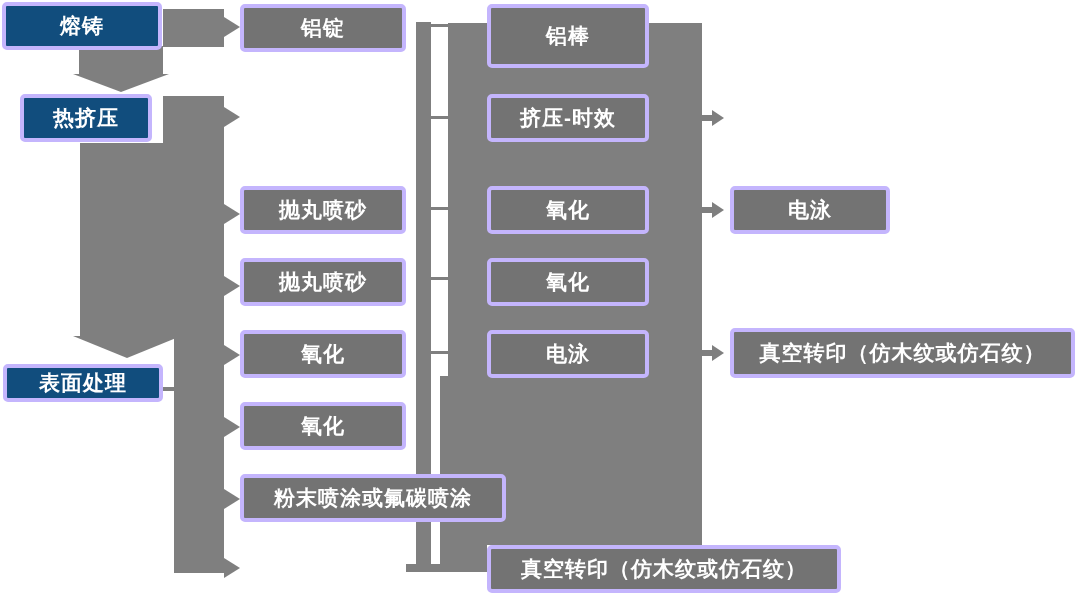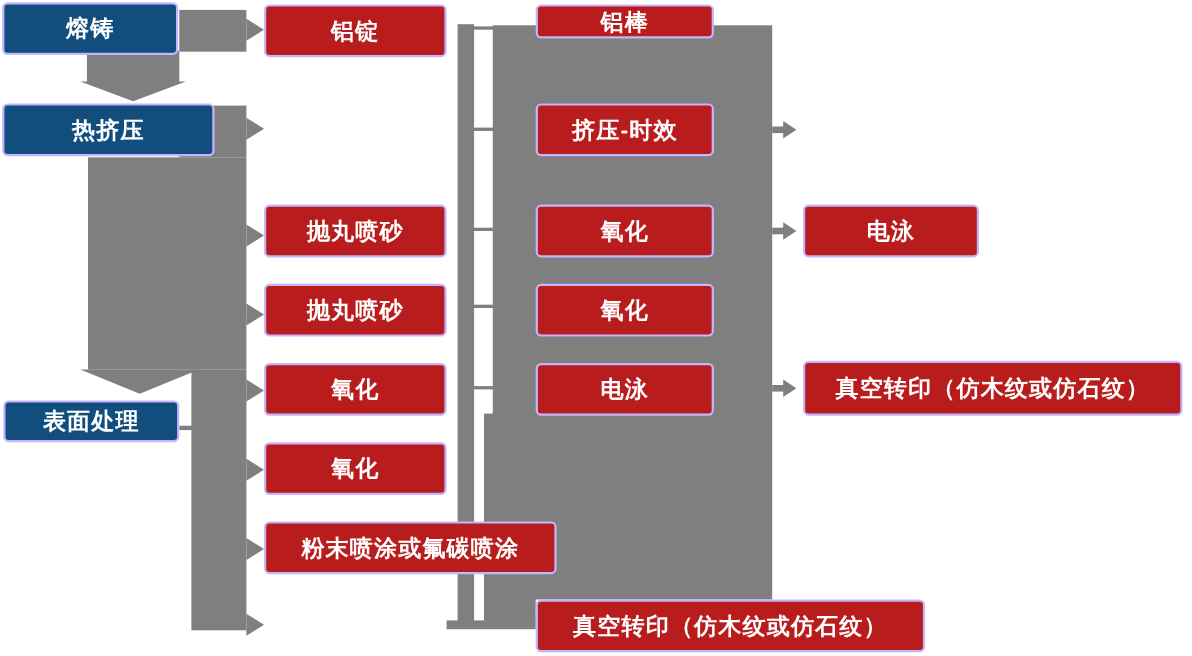--- a/index.html
+++ b/index.html
@@ -4,26 +4,26 @@
 <style>
   html,body{margin:0;padding:0;background:#ffffff;}
   #canvas{
     position:relative;width:1084px;height:596px;background:#ffffff;overflow:hidden;
     font-family:"Liberation Sans","DejaVu Sans",sans-serif;
   }
   .gray{position:absolute;background:#7F7F7F;}
   .tri{position:absolute;width:0;height:0;}
   .box{
     position:absolute;display:flex;align-items:center;justify-content:center;
-    box-sizing:border-box;border:2px solid #c4b5fd;border-radius:5px;
+    box-sizing:border-box;border:4px solid #c4b5fd;border-radius:5px;
     color:#ffffff;font-size:21px;font-weight:700;letter-spacing:1px;
     white-space:nowrap;
   }
   .dark{background:#114D7D;}
-  .blue{background:#b91c1c;}
+  .blue{background:#737373;}
 </style>
 </head>
 <body>
 
 <div id="canvas">
 
   <div class="gray" style="left:79px;top:46px;width:84px;height:30px;"></div>
   <div class="tri" style="left:73px;top:74px;border-left:48px solid transparent;border-right:48px solid transparent;border-top:18px solid #7F7F7F;"></div>
 
   <div class="gray" style="left:163px;top:9px;width:61px;height:38px;"></div>
@@ -56,31 +56,31 @@
   <div class="gray" style="left:448px;top:23px;width:254px;height:522px;"></div>
 
   <div class="gray" style="left:702px;top:115px;width:11px;height:6px;"></div>
   <div class="tri" style="left:712px;top:110px;border-top:8px solid transparent;border-bottom:8px solid transparent;border-left:12px solid #7F7F7F;"></div>
   <div class="gray" style="left:702px;top:207px;width:11px;height:6px;"></div>
   <div class="tri" style="left:712px;top:202px;border-top:8px solid transparent;border-bottom:8px solid transparent;border-left:12px solid #7F7F7F;"></div>
   <div class="gray" style="left:702px;top:350px;width:11px;height:6px;"></div>
   <div class="tri" style="left:712px;top:345px;border-top:8px solid transparent;border-bottom:8px solid transparent;border-left:12px solid #7F7F7F;"></div>
 
   <div class="box dark" style="left:2px;top:2px;width:160px;height:48px;">熔铸</div>
-  <div class="box dark" style="left:2px;top:94px;width:193px;height:48px;">热挤压</div>
+  <div class="box dark" style="left:20px;top:94px;width:132px;height:48px;">热挤压</div>
   <div class="box dark" style="left:3px;top:364px;width:160px;height:38px;">表面处理</div>
 
   <div class="box blue" style="left:240px;top:4px;width:166px;height:48px;">铝锭</div>
   <div class="box blue" style="left:240px;top:186px;width:166px;height:48px;">抛丸喷砂</div>
   <div class="box blue" style="left:240px;top:258px;width:166px;height:48px;">抛丸喷砂</div>
   <div class="box blue" style="left:240px;top:330px;width:166px;height:48px;">氧化</div>
   <div class="box blue" style="left:240px;top:402px;width:166px;height:48px;">氧化</div>
   <div class="box blue" style="left:240px;top:474px;width:266px;height:48px;">粉末喷涂或氟碳喷涂</div>
 
-  <div class="box blue" style="left:487px;top:4px;width:162px;height:31px;">铝棒</div>
+  <div class="box blue" style="left:487px;top:4px;width:162px;height:64px;">铝棒</div>
   <div class="box blue" style="left:487px;top:94px;width:162px;height:48px;">挤压-时效</div>
   <div class="box blue" style="left:487px;top:186px;width:162px;height:48px;">氧化</div>
   <div class="box blue" style="left:487px;top:258px;width:162px;height:48px;">氧化</div>
   <div class="box blue" style="left:487px;top:330px;width:162px;height:48px;">电泳</div>
   <div class="box blue" style="left:487px;top:545px;width:354px;height:48px;">真空转印（仿木纹或仿石纹）</div>
 
   <div class="box blue" style="left:730px;top:186px;width:160px;height:48px;">电泳</div>
   <div class="box blue" style="left:730px;top:328px;width:345px;height:50px;">真空转印（仿木纹或仿石纹）</div>
 
 </div>

